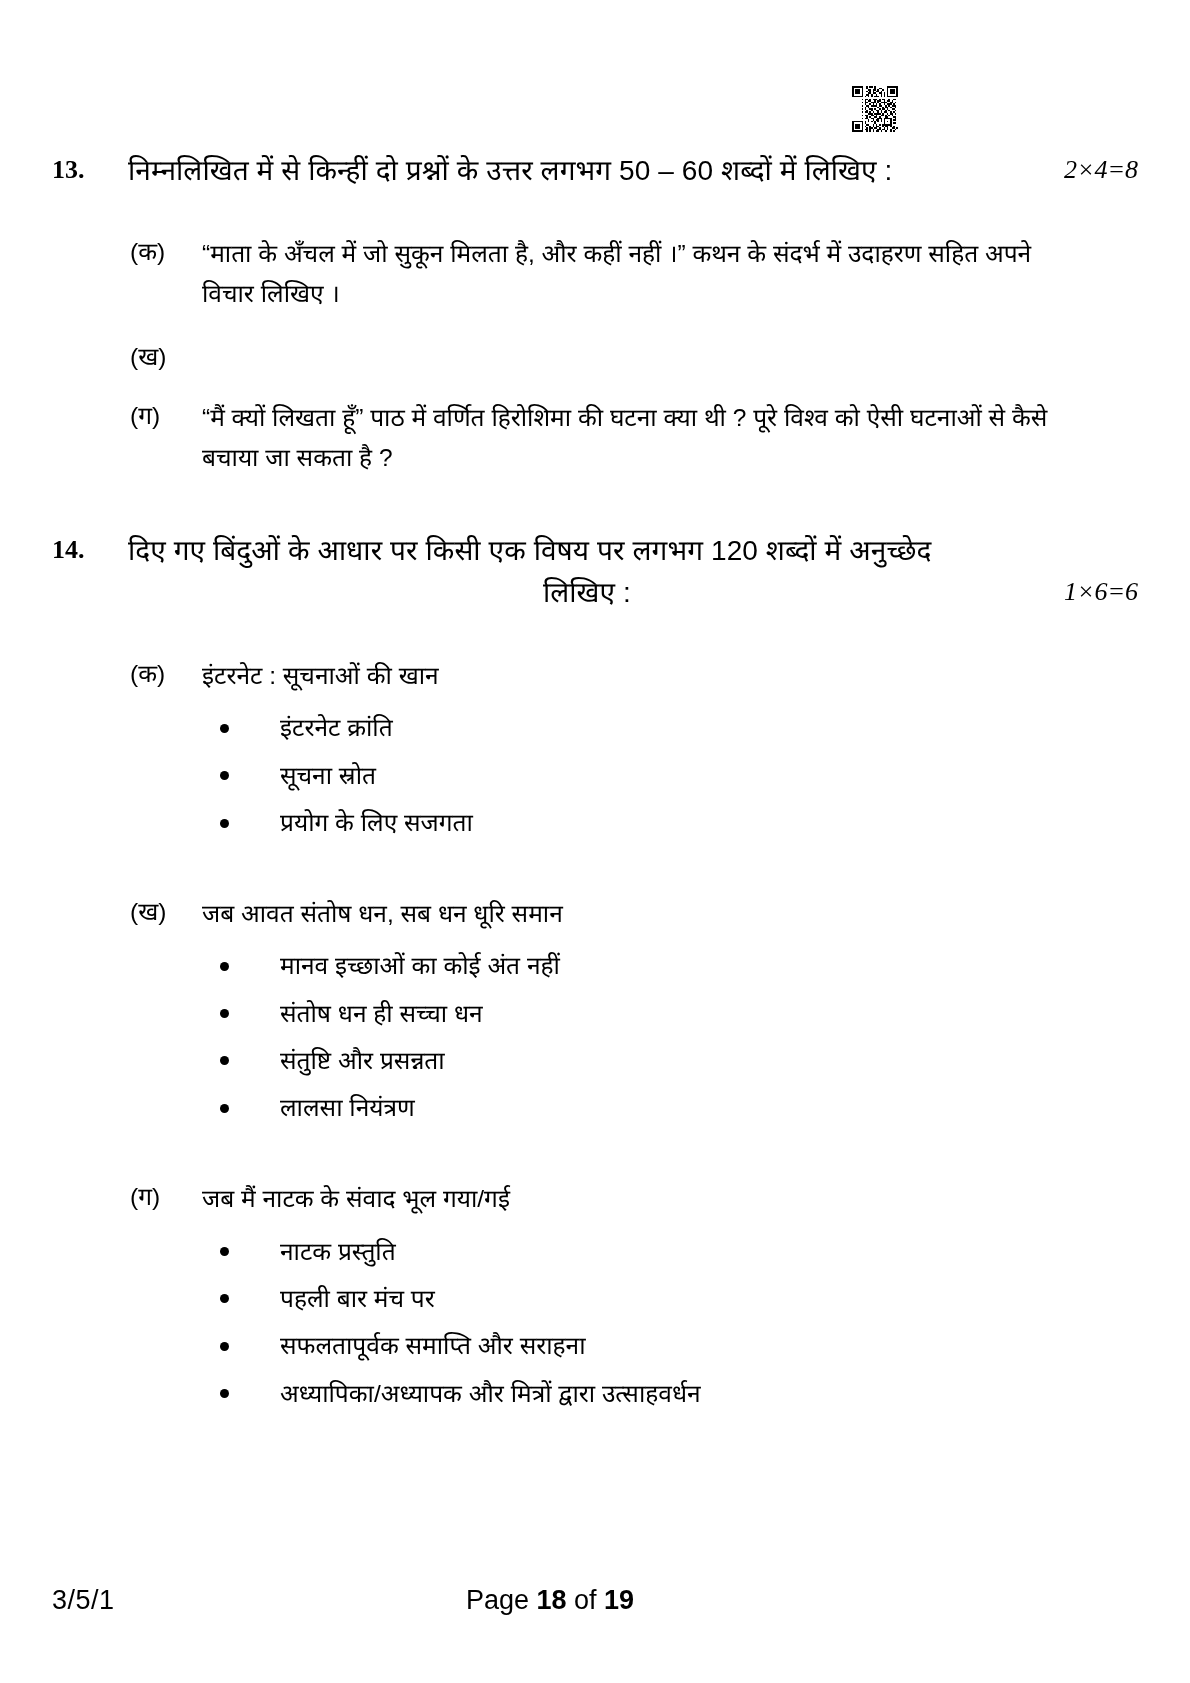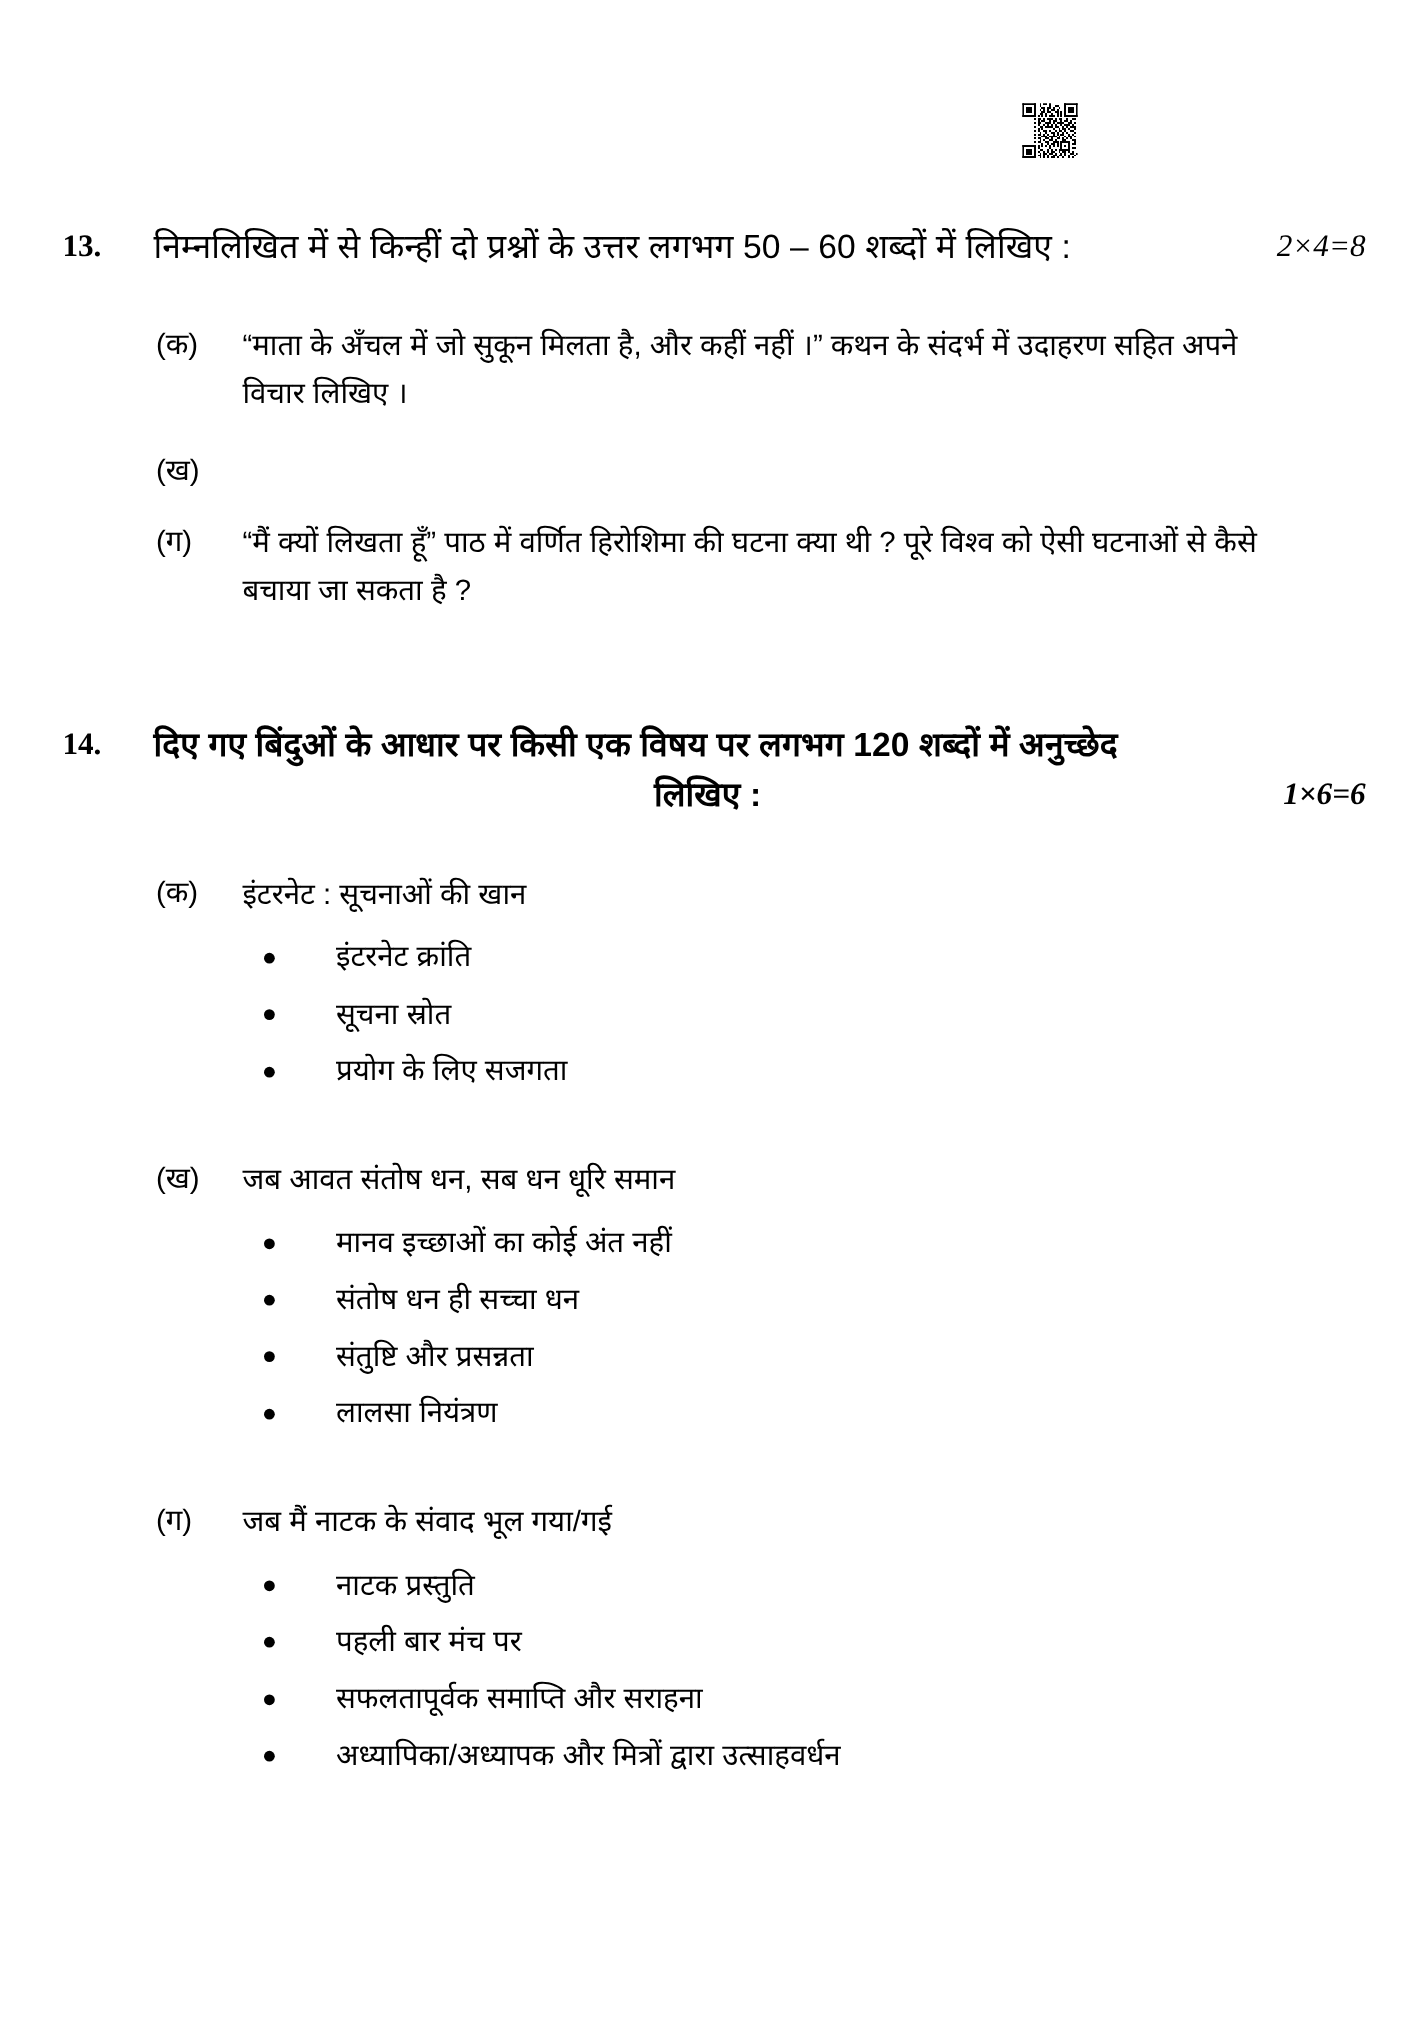--- a/index.html
+++ b/index.html
@@ -34,21 +34,21 @@
 
   
   .content {
     position: absolute;
     top: 150px;
     left: 52px;
     width: 1086px;
   }
 
   
-  .qblock { position: relative; margin-top: 35px; }
+  .qblock { position: relative; }
 
   .q-head {
     display: flex;
     align-items: flex-start;
     font-size: 25px;
     line-height: 1.5;
   }
   .q-num {
     width: 76px;
     flex: 0 0 76px;
@@ -66,21 +66,21 @@
     flex: 0 0 auto;
     font-style: italic;
     font-family: "Liberation Serif", serif;
     font-size: 26px;
     white-space: nowrap;
     padding-left: 18px;
     align-self: flex-start;
   }
 
   
-  .q-stem-wrap { flex: 1 1 auto; font-weight: bold; }
+  .q-stem-wrap { flex: 1 1 auto; }
   .q-stem-line2 {
     display: flex;
     justify-content: space-between;
     align-items: baseline;
     text-align: center;
   }
 
   
   .part {
     display: flex;
@@ -448,14 +448,23 @@
             <li><span class="bullet"></span><span>पहली बार मंच पर</span></li>
             <li><span class="bullet"></span><span>सफलतापूर्वक समाप्ति और सराहना</span></li>
             <li><span class="bullet"></span><span>अध्यापिका/अध्यापक और मित्रों द्वारा उत्साहवर्धन</span></li>
           </ul>
         </div>
       </div>
     </div>
 
   </div>
 
+  <div class="footer">
+    <span class="footer-code">3/5/1</span>
+    <span class="footer-page">
+      <span class="nowrap">Page</span>
+      <span class="pg-strong">18</span>
+      <span>of</span>
+      <span class="pg-strong">19</span>
+    </span>
+  </div>
 
 </div>
 
 </body></html>

